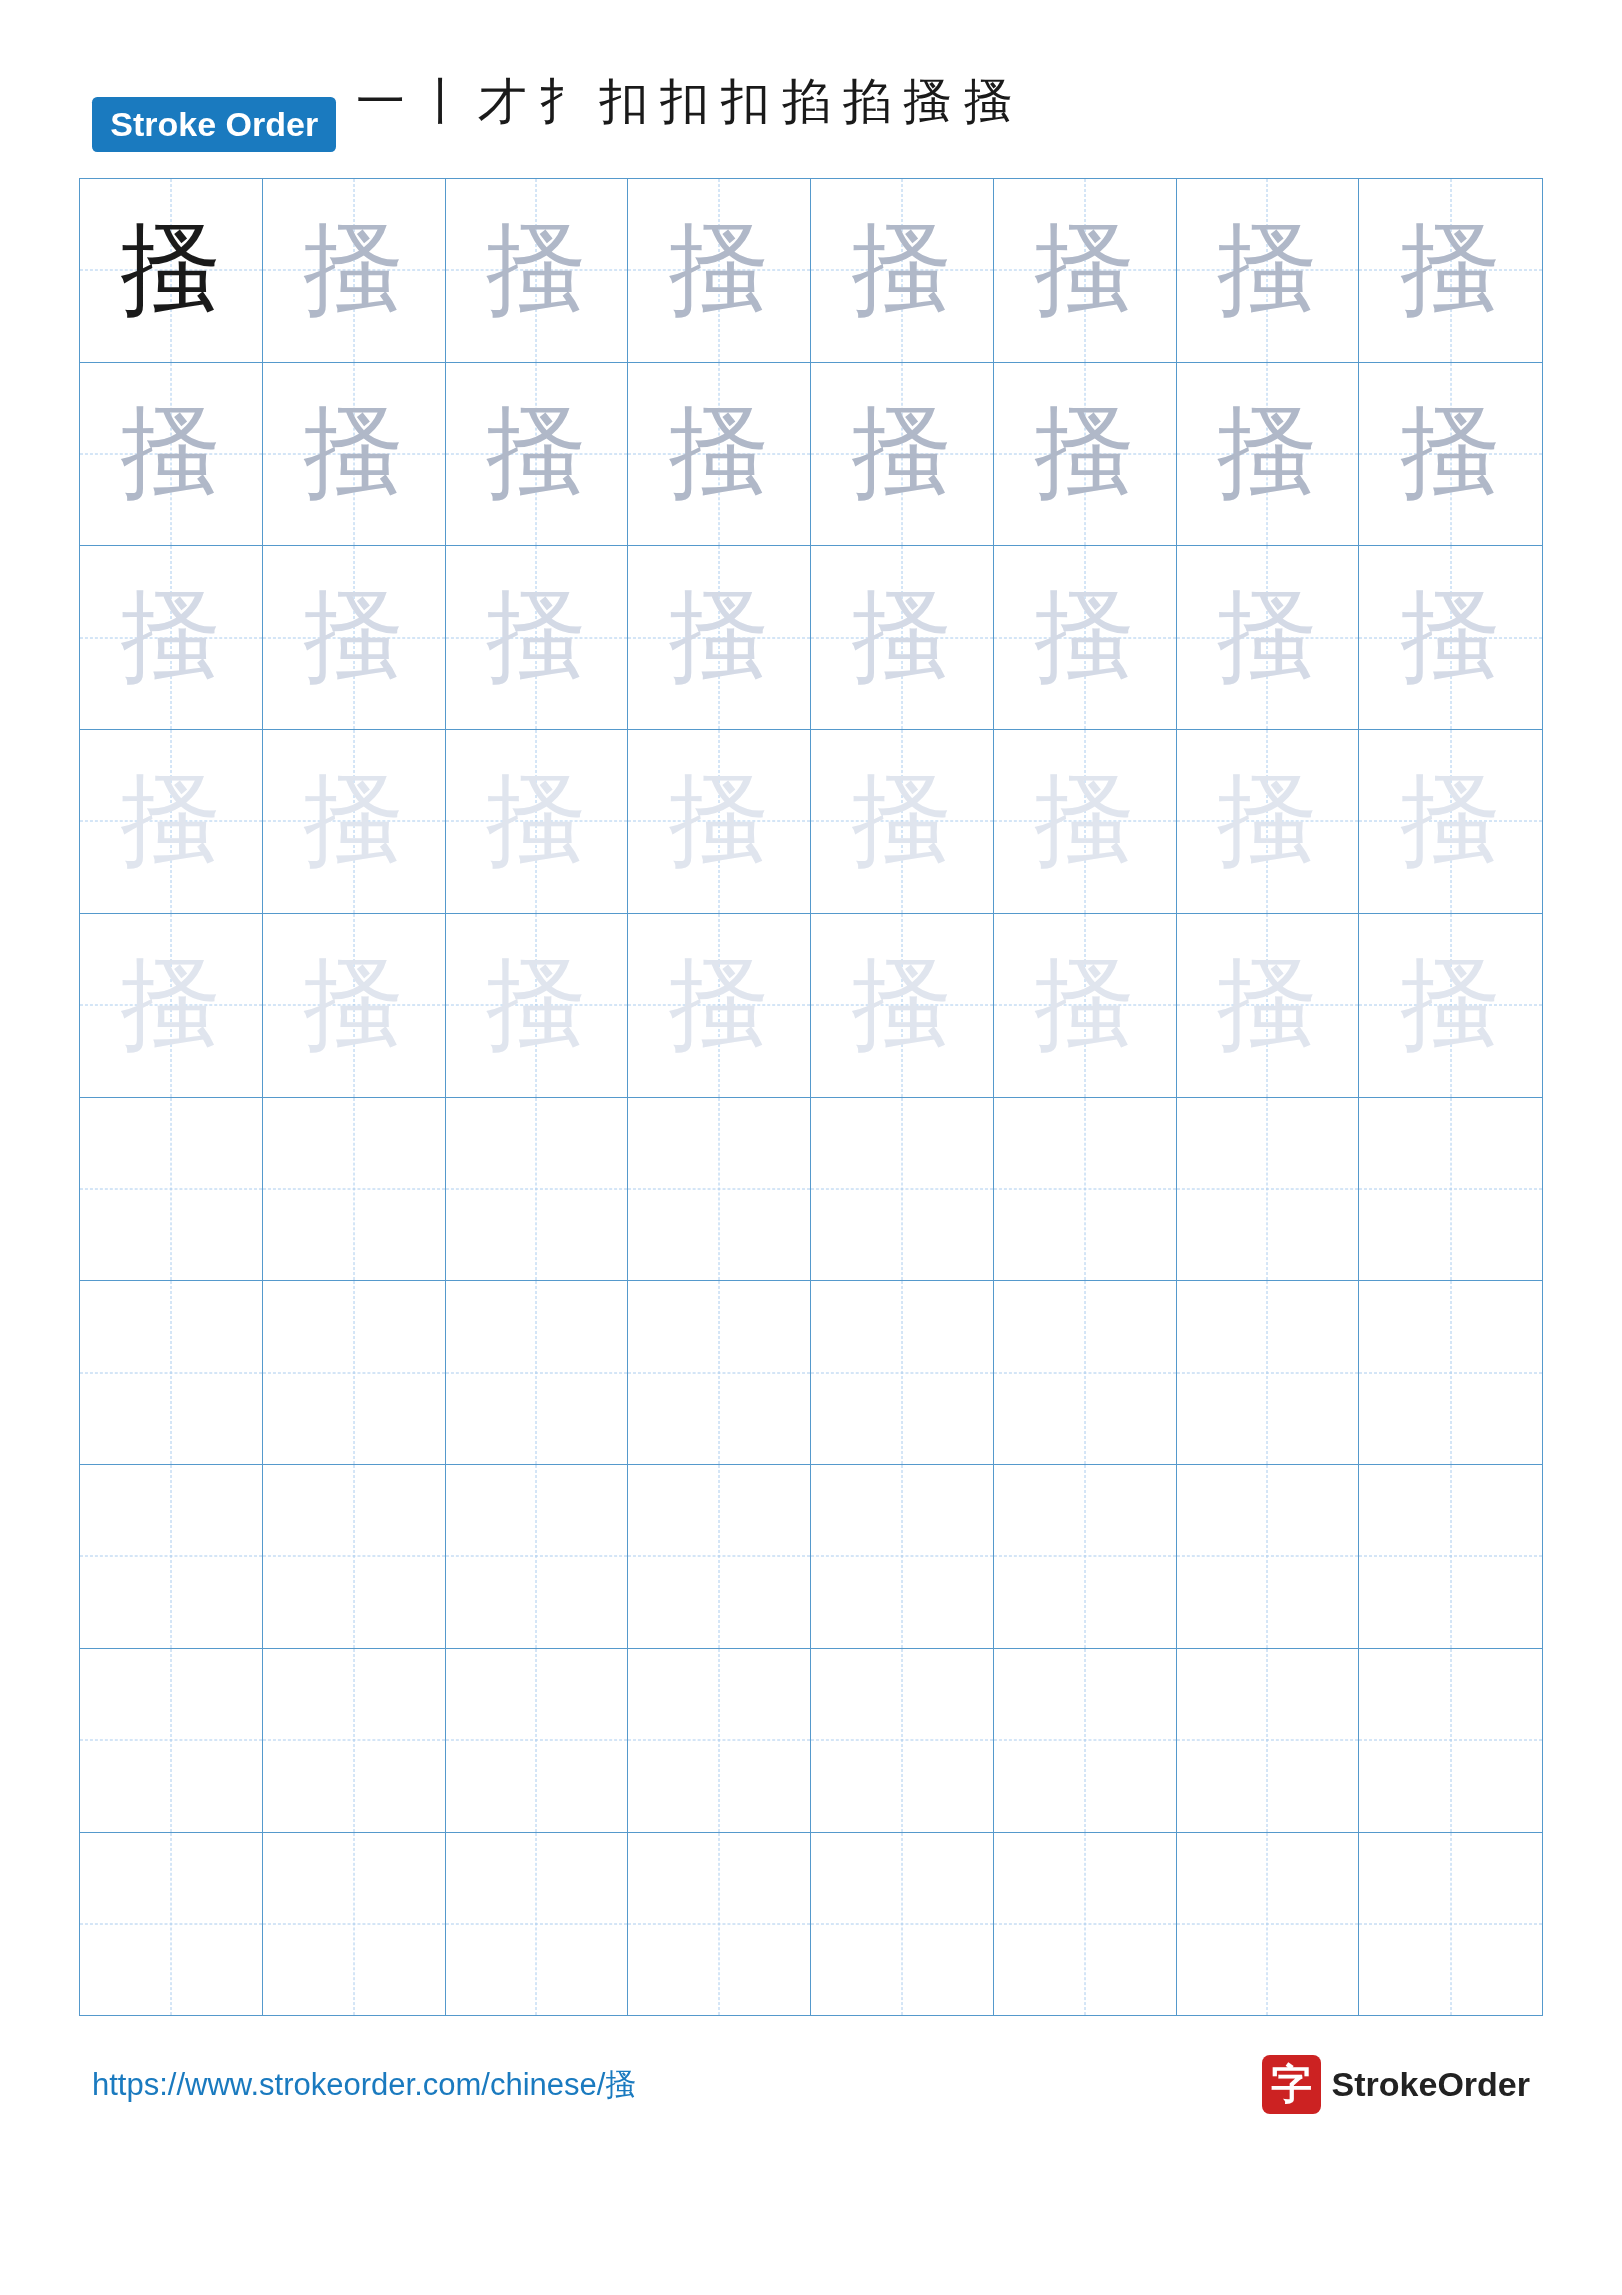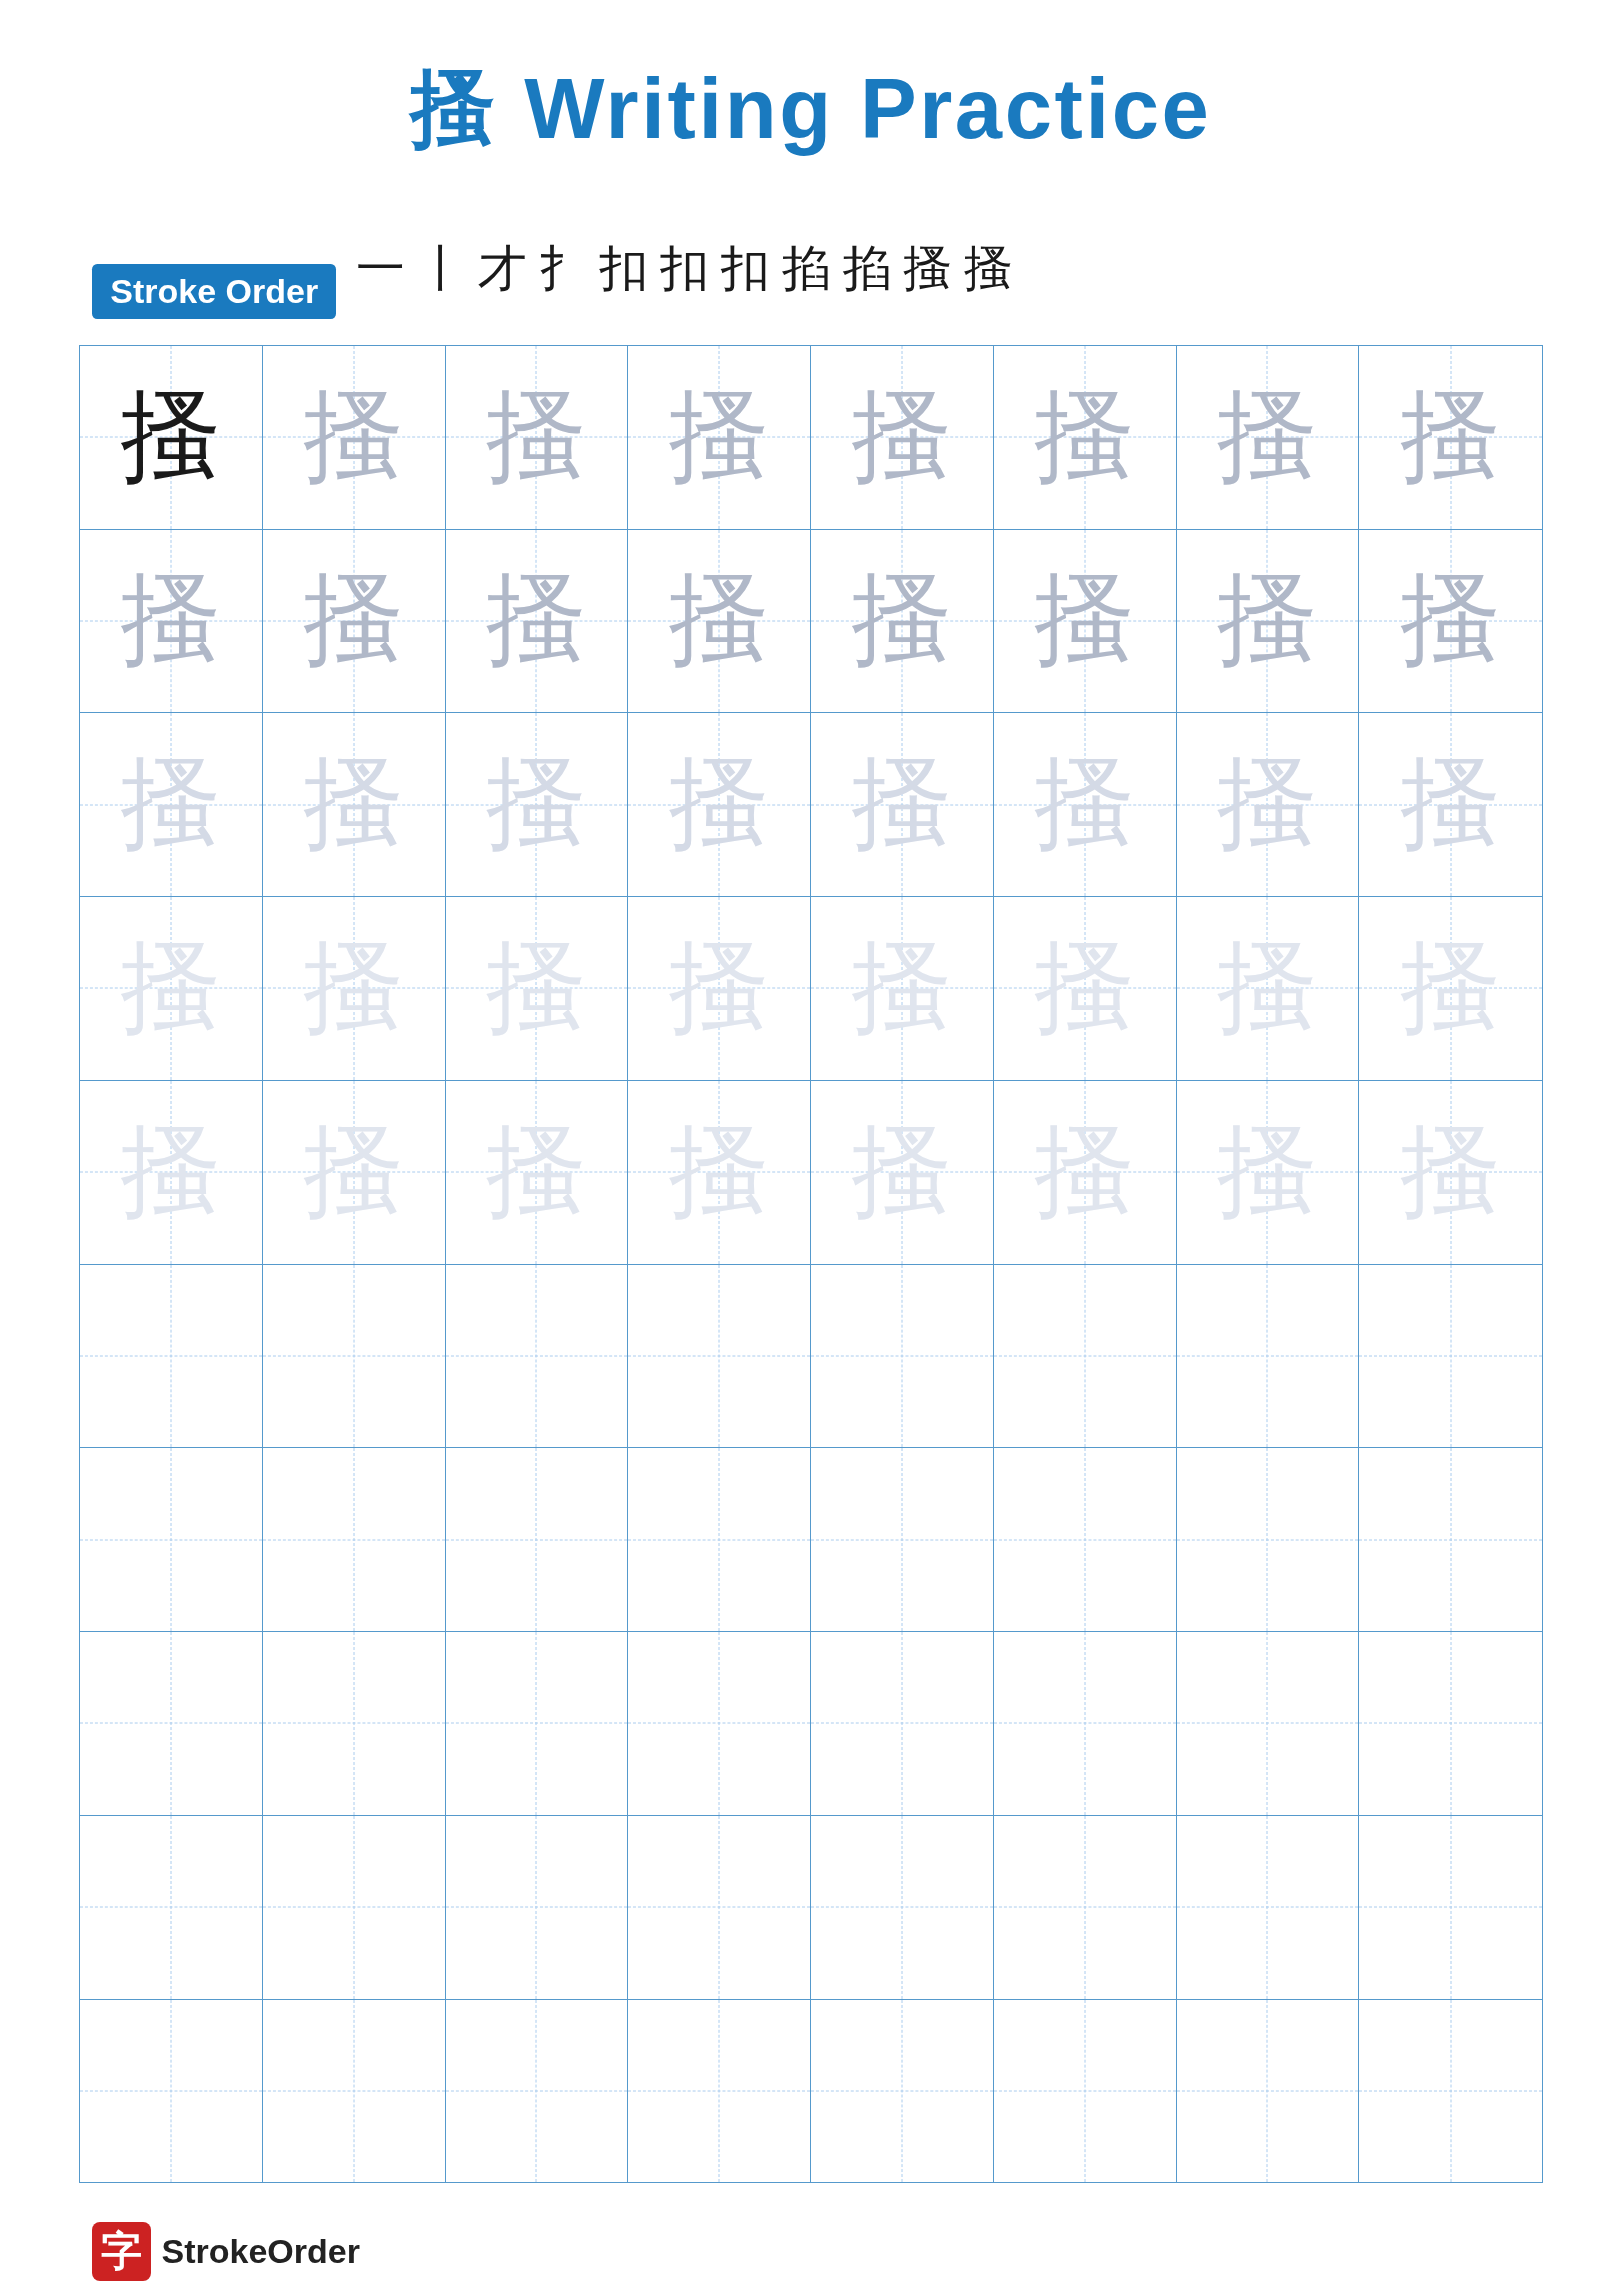--- a/index.html
+++ b/index.html
@@ -214,23 +214,20 @@
       font-size: 41px;
       font-family: serif;
       font-weight: bold;
     }
   </style>
 </head>
 <body>
 
 <div class="page">
 
-  <h1 class="title">
-    <span>搔 Writing Practice</span>
-  </h1>
 
   <div class="stroke-order-row">
     <div class="stroke-order-badge">Stroke Order</div>
     <div class="stroke-sequence">
       <span class="stroke-char">一</span>
       <span class="stroke-char">丨</span>
       <span class="stroke-char">才</span>
       <span class="stroke-char">扌</span>
       <span class="stroke-char">扣</span>
       <span class="stroke-char">扣</span>
@@ -430,20 +427,21 @@
       <div class="grid-cell-empty"></div>
       <div class="grid-cell-empty"></div>
       <div class="grid-cell-empty"></div>
       <div class="grid-cell-empty"></div>
       <div class="grid-cell-empty"></div>
     </div>
 
   </div>
 
   <div class="footer">
+    <a class="footer-url">https://www.strokeorder.com/chinese/搔</a>
     <div class="footer-brand">
       <div class="brand-icon">字</div>
       <span>StrokeOrder</span>
     </div>
   </div>
 
 </div>
 
 
 </body></html>

